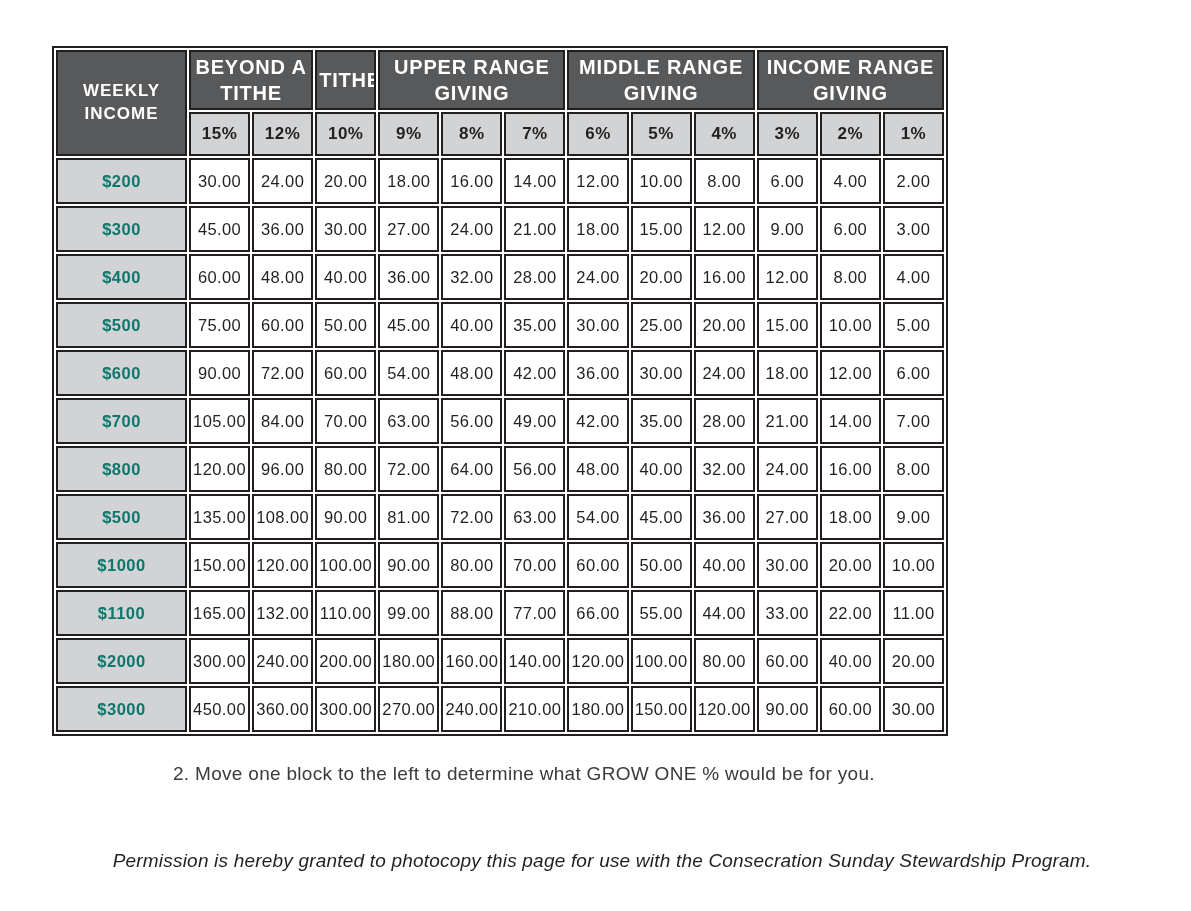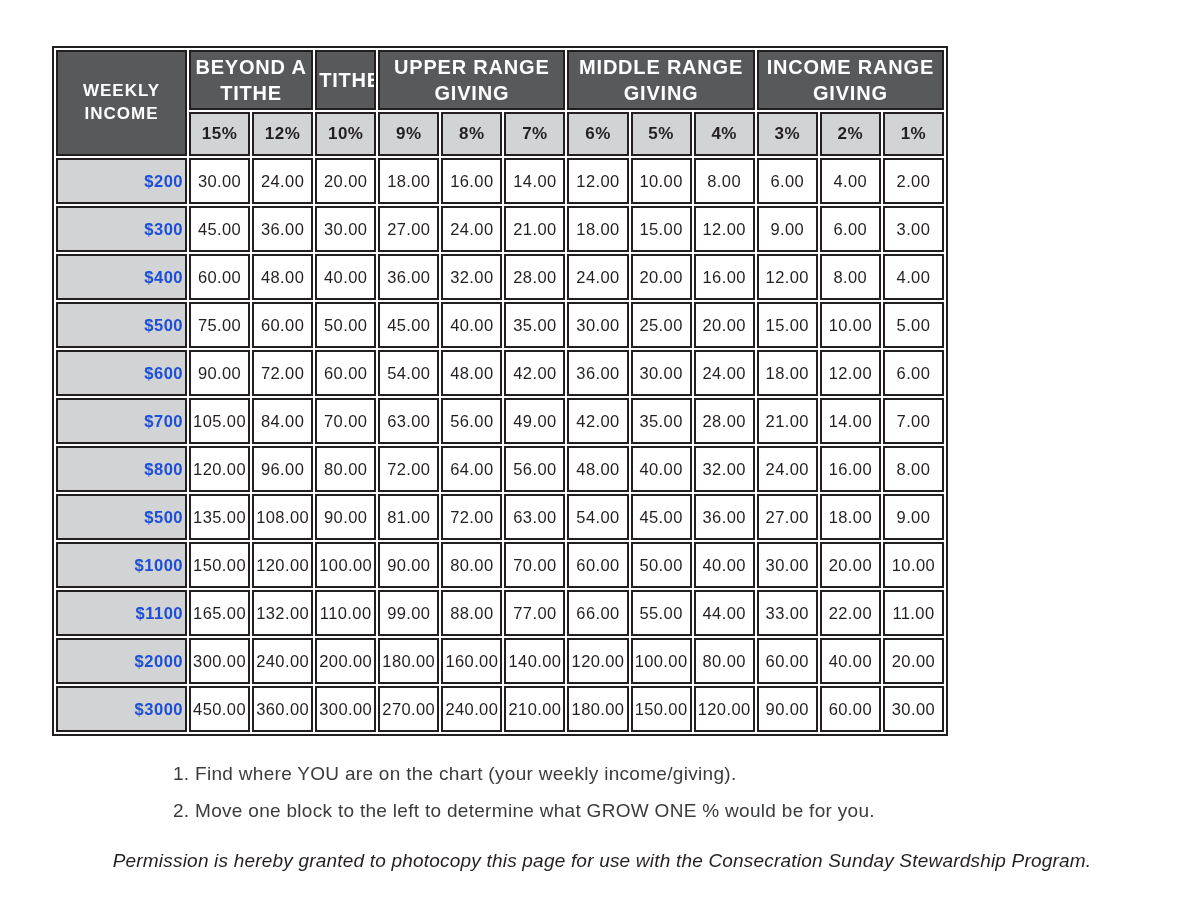--- a/index.html
+++ b/index.html
@@ -53,26 +53,25 @@
   th.pct {
     background: #D1D3D4;
     color: #231F20;
     font-weight: bold;
     font-size: 17px;
     letter-spacing: 0.5px;
     height: 40px;
   }
   th.income {
     background: #D1D3D4;
-    color: #1d4ed8;
+    color: #0f766e;
     font-weight: bold;
     font-size: 16.5px;
     letter-spacing: 0.5px;
     height: 42px;
-    text-align: right;
   }
   td.value {
     background: #ffffff;
     color: #231F20;
     font-size: 16.5px;
     letter-spacing: 0.4px;
     height: 42px;
   }
   .instructions {
     position: absolute;
@@ -322,19 +321,18 @@
           <td class="value">150.00</td>
           <td class="value">120.00</td>
           <td class="value">90.00</td>
           <td class="value">60.00</td>
           <td class="value">30.00</td>
         </tr>
       </tbody>
   </table>
 
   <div class="instructions">
-    <div class="line">1. Find where YOU are on the chart (your weekly income/giving).</div>
     <div class="line">2. Move one block to the left to determine what GROW ONE % would be for you.</div>
   </div>
 
   <div class="permission">Permission is hereby granted to photocopy this page for use with the Consecration Sunday Stewardship Program.</div>
 
 </div>
 
 </body></html>

